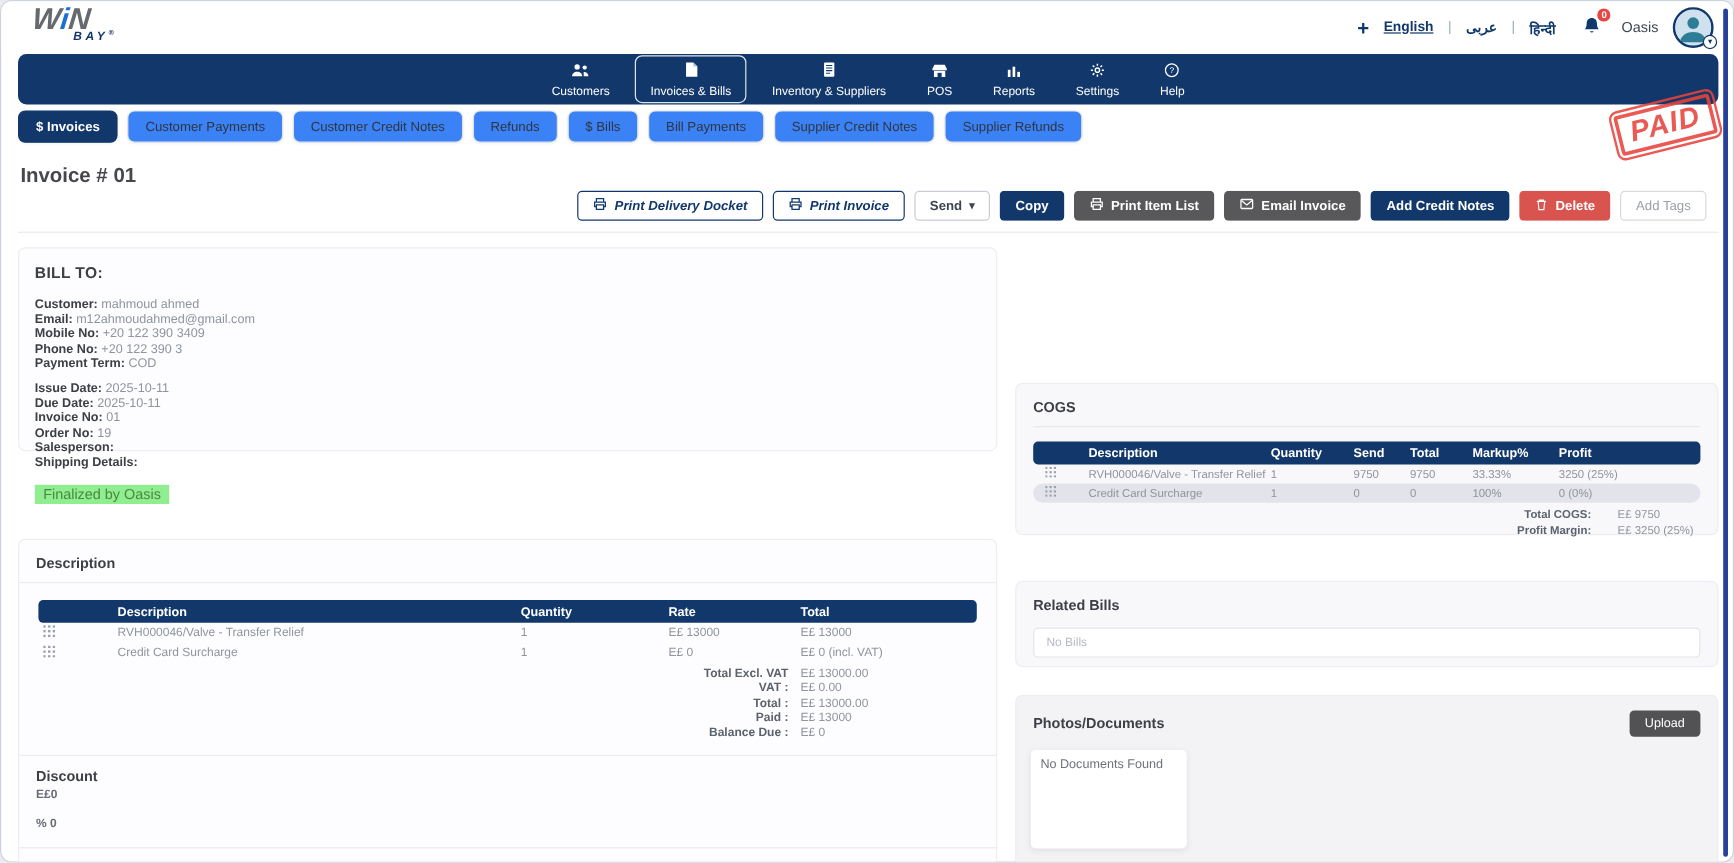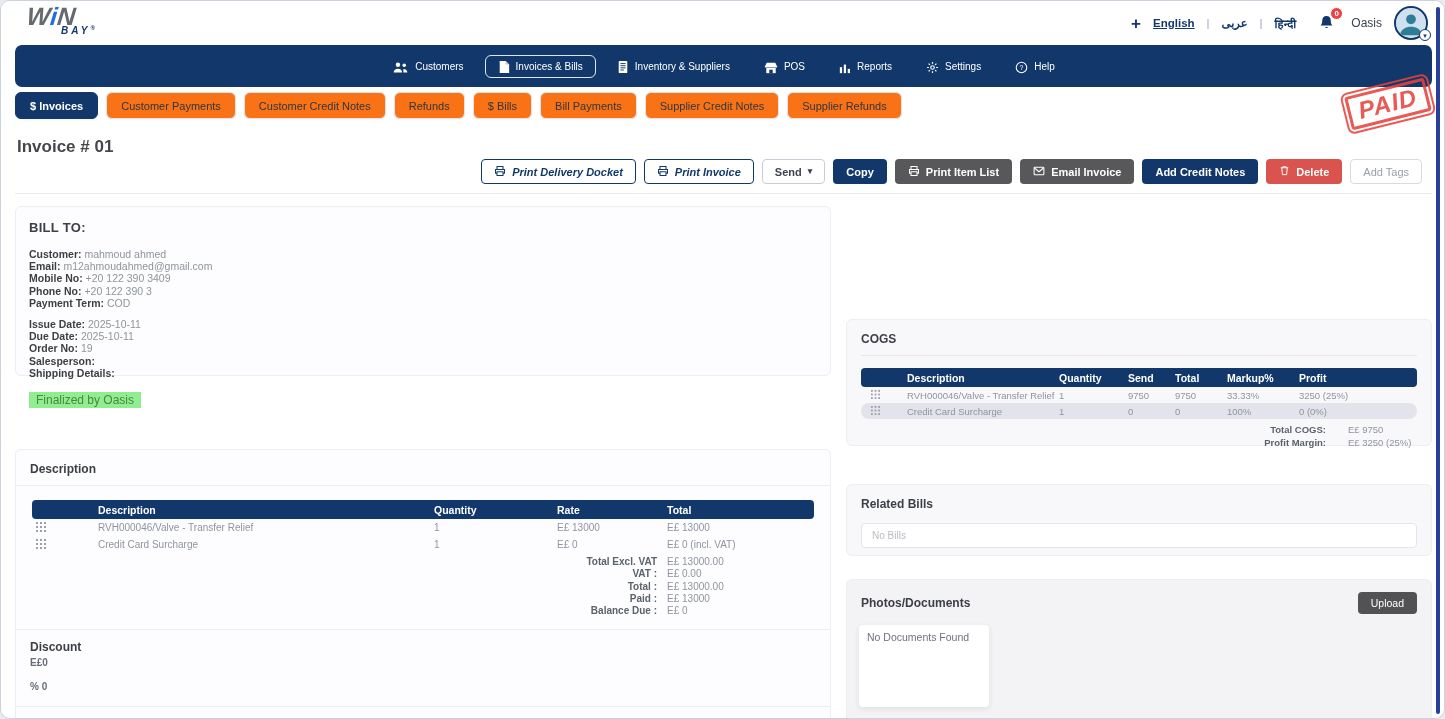--- a/index.html
+++ b/index.html
@@ -32,29 +32,29 @@
                  overflow: hidden; background: #cfe0ef; }
   .av-chev { position: absolute; bottom: -1px; right: -3px; width: 12px; height: 12px;
              background: #fff; border: 1px solid #12386b; border-radius: 50%;
              display: flex; align-items: center; justify-content: center;
              font-size: 7px; color: #12386b; line-height: 7px; }
 
   
   .navbar { position: absolute; left: 14px; top: 44px; width: 1417px; height: 42px;
             background: #12386b; border-radius: 7px; display: flex; align-items: center;
             justify-content: center; gap: 8px; }
-  .nav-item { display: flex; flex-direction: row; align-items: center; gap: 6px;
+  .nav-item { display: flex; flex-direction: column; align-items: center; gap: 6px;
               color: #fff; font-size: 10px; padding: 3px 12px; border: 1px solid transparent;
               border-radius: 6px; cursor: pointer; }
   .nav-item.active { border-color: #dfe5ee; }
   .nav-icon { height: 15px; display: flex; align-items: flex-end; }
 
   
   .tabsrow { position: absolute; left: 14px; top: 91px; display: flex; gap: 8px; }
-  .tab { height: 27px; display: flex; align-items: center; padding: 0 14px; background: #f97316;
+  .tab { height: 27px; display: flex; align-items: center; padding: 0 14px; background: #3b82f6;
          border: 1px solid #e2e4ea; border-radius: 6px; font-size: 11px; color: #2f3540;
          cursor: pointer; box-shadow: 0 1px 2px rgba(20,40,80,.05); white-space: nowrap; }
   .tab.active { background: #12386b; border-color: #12386b; color: #fff; font-weight: bold; }
 
   
   .stamp { position: absolute; left: 1346px; top: 86px; transform: rotate(-14deg);
            color: #e8433c; font-weight: bold; font-style: italic; font-size: 24px;
            letter-spacing: 1px; border: 3px solid #e8433c; padding: 0 8px; border-radius: 3px;
            outline: 2px solid #e8433c; outline-offset: 2px; opacity: .88; }
 
@@ -332,20 +332,21 @@
   <div class="card" id="card-billto">
     <div class="bt-title">BILL TO:</div>
     <div class="field"><span class="flabel">Customer:</span> <span class="fvalue">mahmoud ahmed</span></div>
     <div class="field"><span class="flabel">Email:</span> <span class="fvalue">m12ahmoudahmed@gmail.com</span></div>
     <div class="field"><span class="flabel">Mobile No:</span> <span class="fvalue">+20 122 390 3409</span></div>
     <div class="field"><span class="flabel">Phone No:</span> <span class="fvalue">+20 122 390 3</span></div>
     <div class="field"><span class="flabel">Payment Term:</span> <span class="fvalue">COD</span></div>
     <div class="group-gap"></div>
     <div class="field"><span class="flabel">Issue Date:</span> <span class="fvalue">2025-10-11</span></div>
     <div class="field"><span class="flabel">Due Date:</span> <span class="fvalue">2025-10-11</span></div>
+    <div class="field"><span class="flabel">Invoice No:</span> <span class="fvalue">01</span></div>
     <div class="field"><span class="flabel">Order No:</span> <span class="fvalue">19</span></div>
     <div class="field"><span class="flabel">Salesperson:</span> <span class="fvalue"></span></div>
     <div class="field"><span class="flabel">Shipping Details:</span> <span class="fvalue"></span></div>
     <div><span class="finalized">Finalized by Oasis</span></div>
   </div>
 
   <div class="card" id="card-desc">
     <div class="card-title">Description</div>
     <div class="card-hr"></div>
     <div class="itable">

